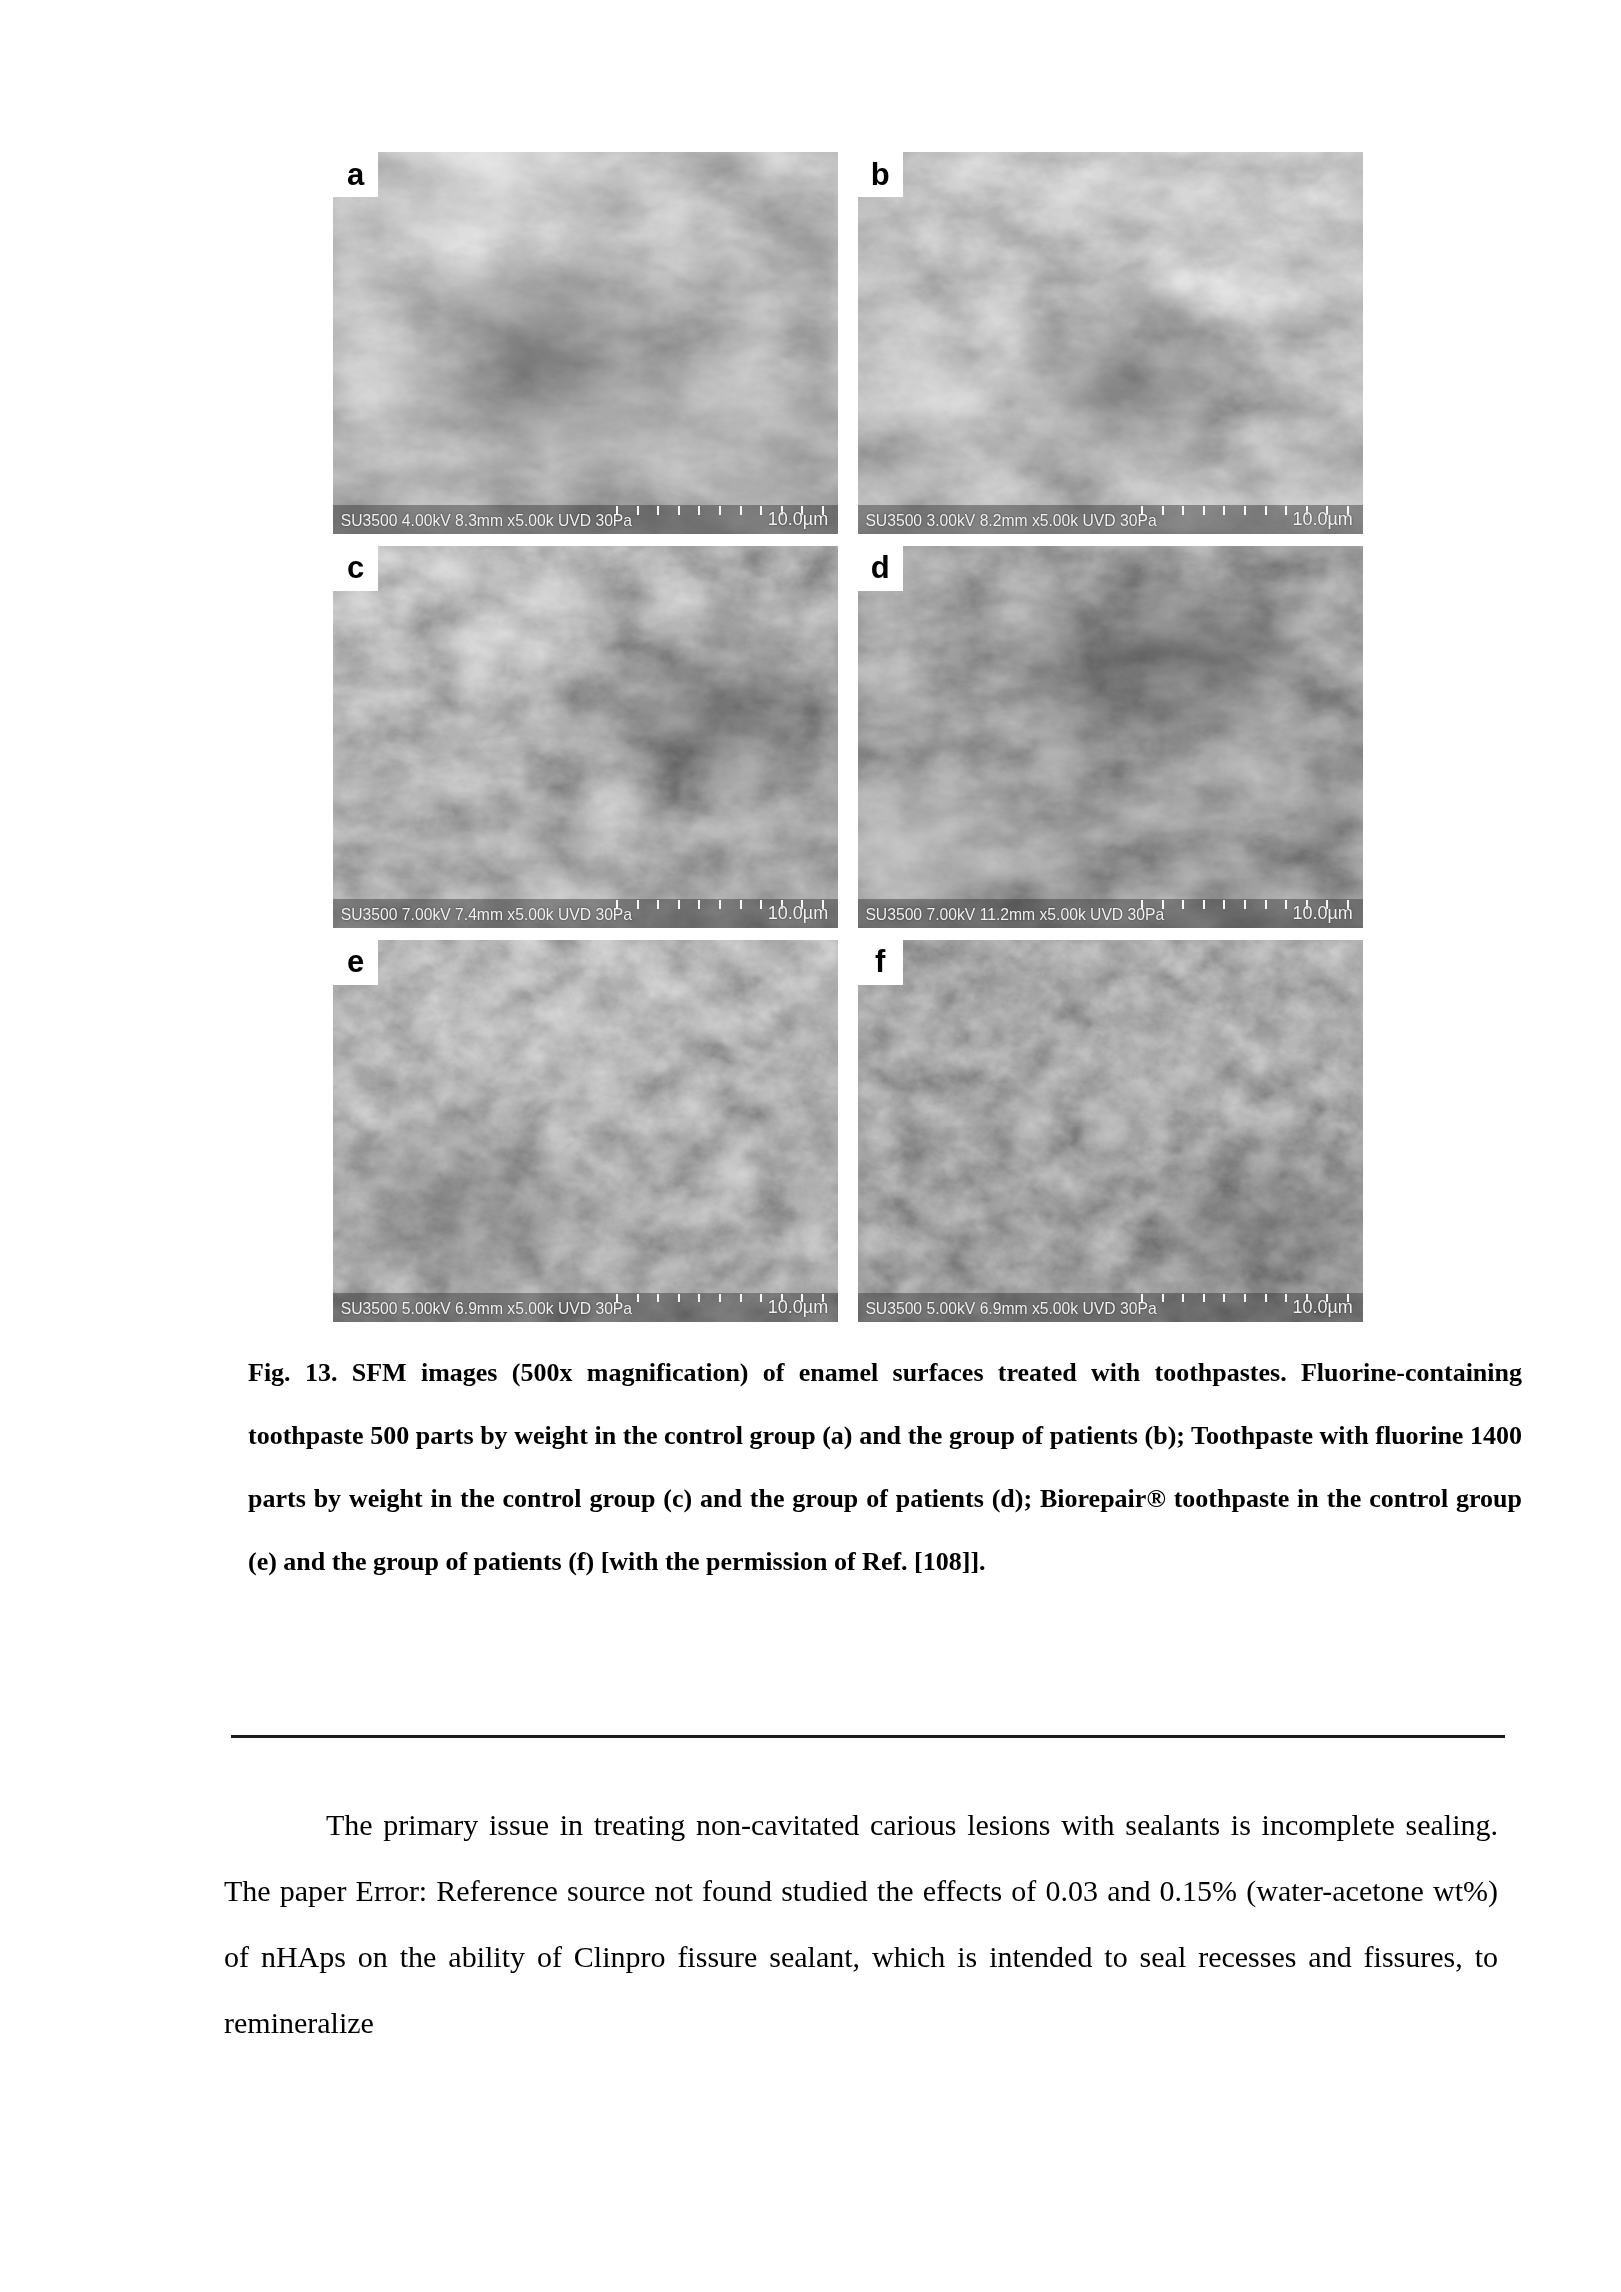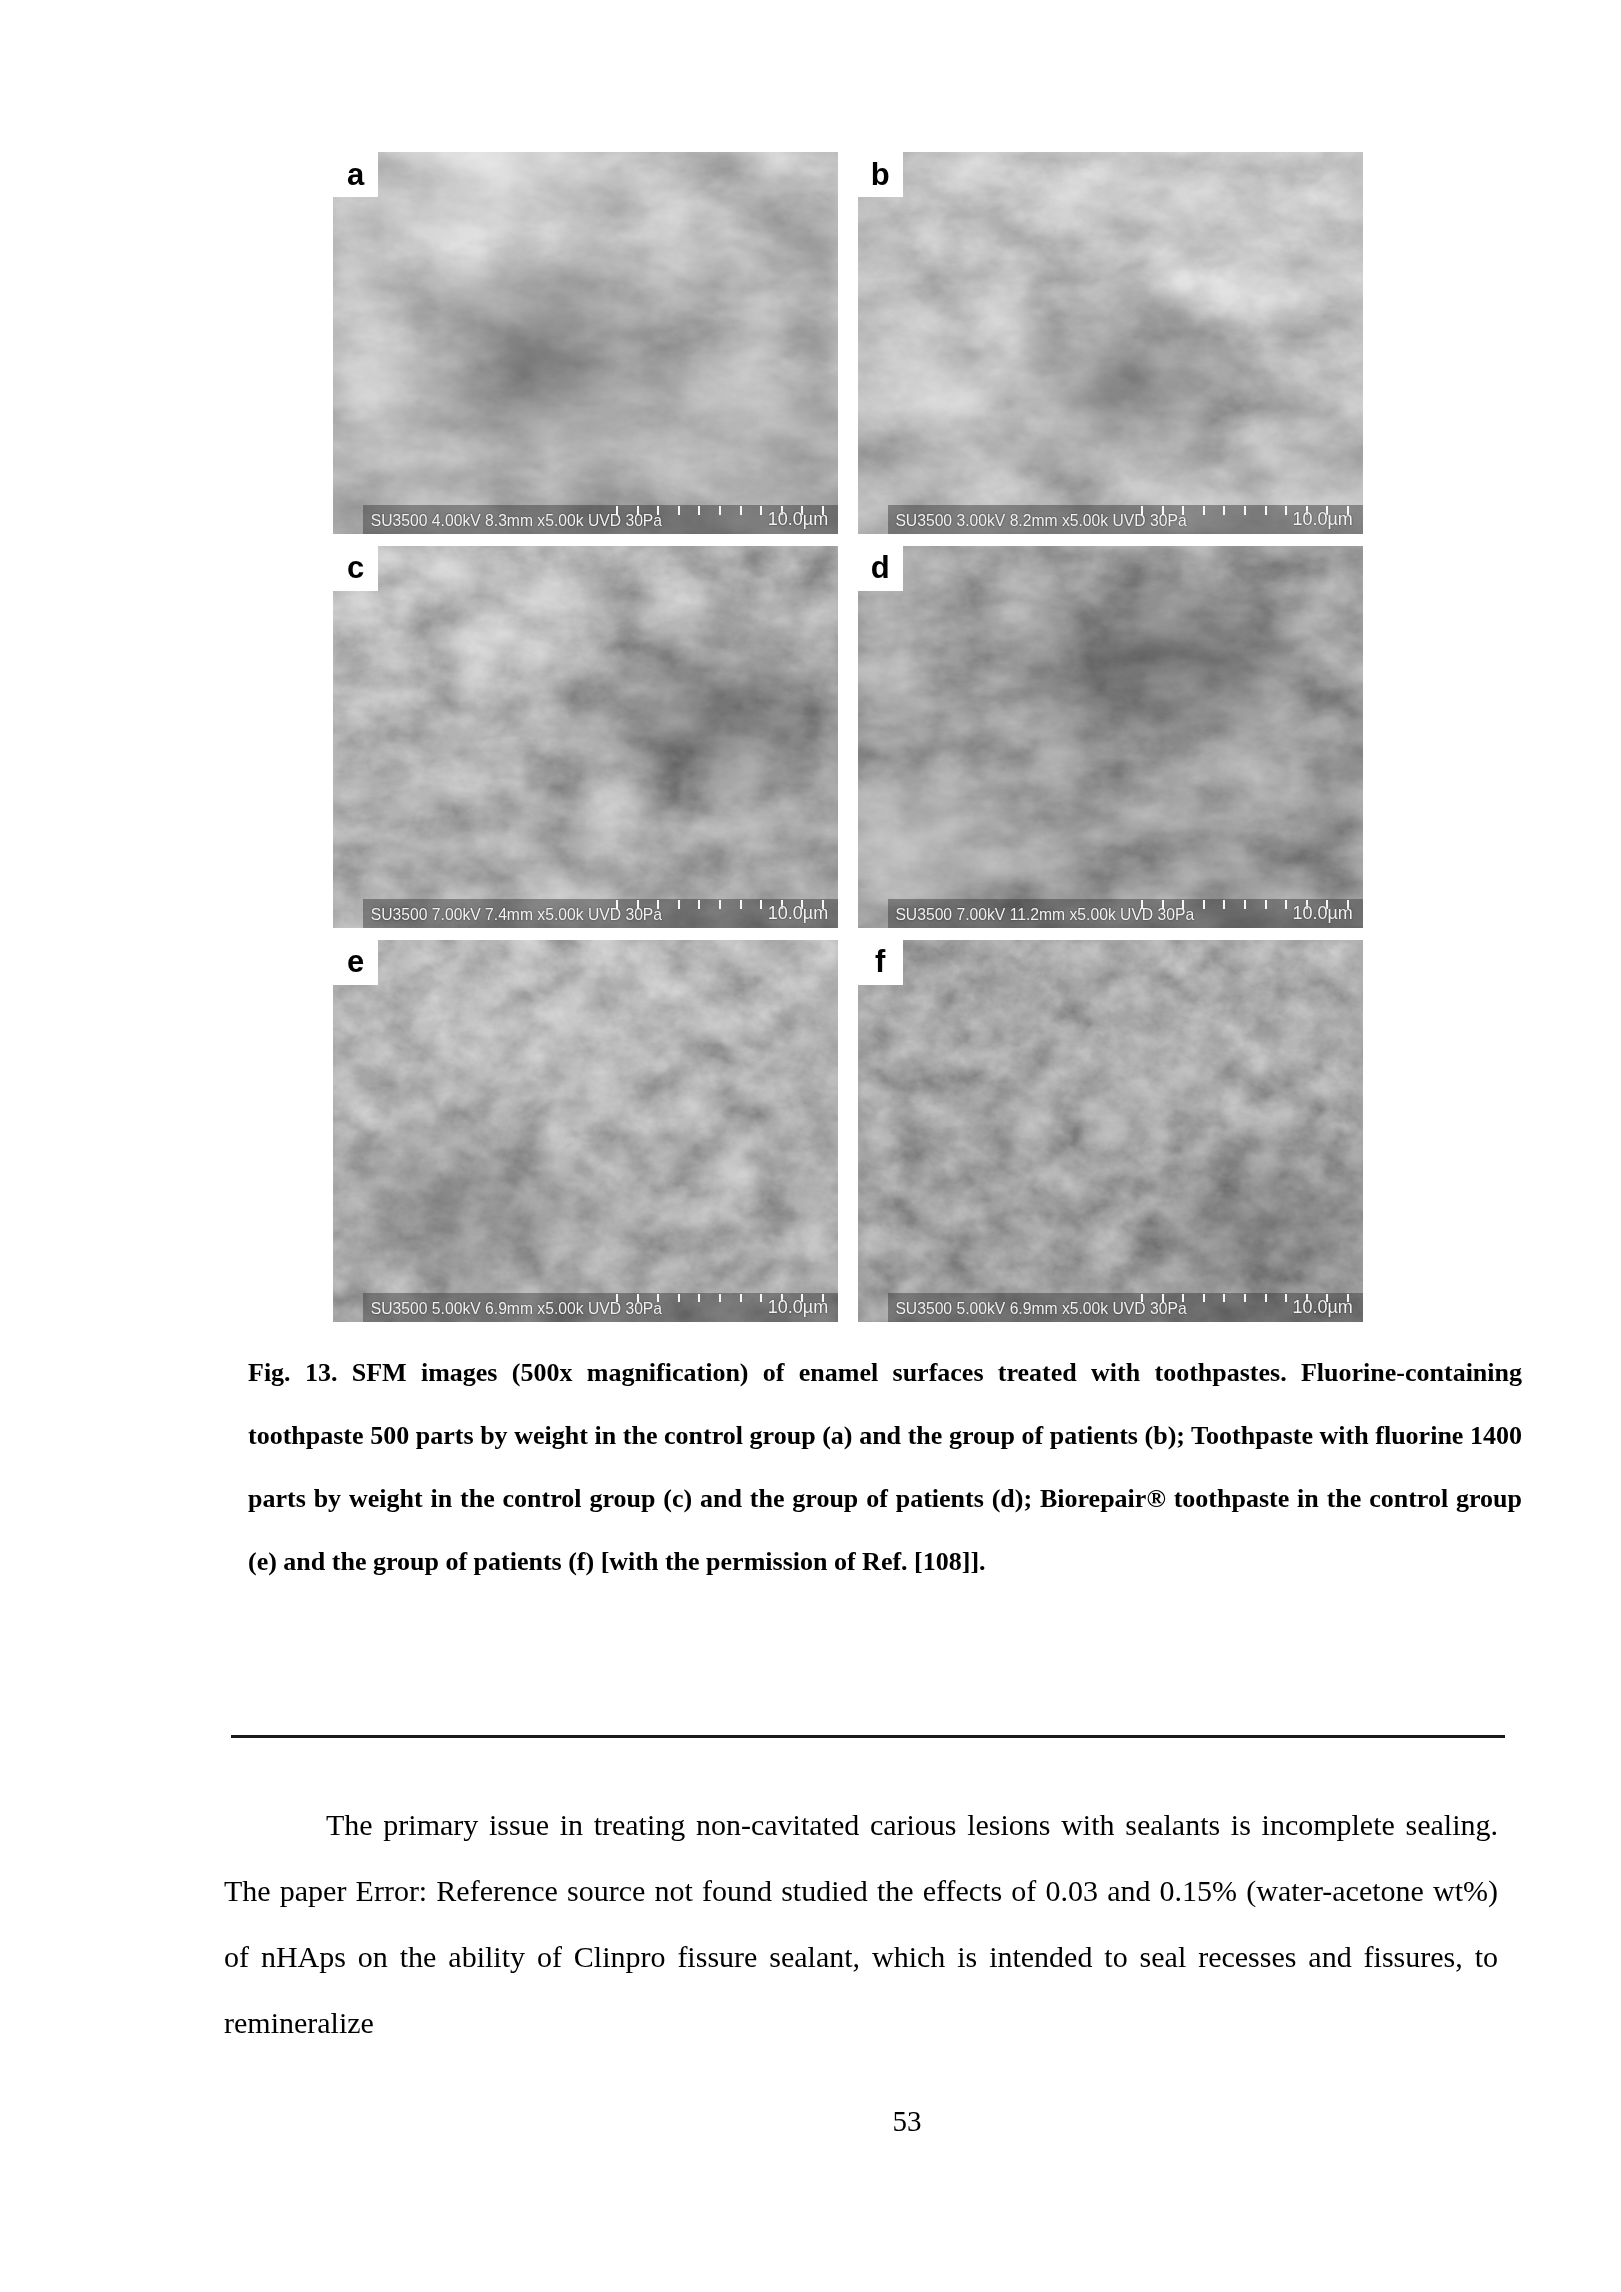--- a/index.html
+++ b/index.html
@@ -55,21 +55,20 @@
   .panel-label{
     position:absolute;left:0;top:0;width:45px;height:45px;
     background:#ffffff;
     display:flex;align-items:center;justify-content:center;
     font-family:"Liberation Sans", sans-serif;
     font-weight:bold;font-size:31px;color:#000;
   }
   .meta-bar{
     position:absolute;left:0;right:0;bottom:0;height:29px;
     background:rgba(52,52,52,0.45);
-    margin-left:30px;
   }
   .meta-text{
     position:absolute;left:7.8px;bottom:3.9px;
     font-family:"Liberation Sans", sans-serif;
     font-size:15.7px;color:#f2f2f2;white-space:nowrap;
     text-shadow:0 0 2px rgba(0,0,0,0.6);
   }
   .scale-ticks{
     position:absolute;right:9.8px;top:1px;width:212px;height:8.8px;
     background:repeating-linear-gradient(to right, rgba(255,255,255,0.95) 0 2px, rgba(255,255,255,0) 2px 20.6px);
@@ -246,16 +245,15 @@
     </div>
 
   </div>
 
   <div class="caption">Fig. 13. SFM images (500x magnification) of enamel surfaces treated with toothpastes. Fluorine-containing toothpaste 500 parts by weight in the control group (a) and the group of patients (b); Toothpaste with fluorine 1400 parts by weight in the control group (c) and the group of patients (d); Biorepair® toothpaste in the control group (e) and the group of patients (f) [with the permission of Ref. [108]].</div>
 
   <div class="divider"></div>
 
   <div class="body-paragraph">The primary issue in treating non-cavitated carious lesions with sealants is incomplete sealing. The paper Error: Reference source not found studied the effects of 0.03 and 0.15% (water-acetone wt%) of nHAps on the ability of Clinpro fissure sealant, which is intended to seal recesses and fissures, to remineralize</div>
 
-  <div class="page-number">53</div>
 
 </div>
 
 
 </body></html>

